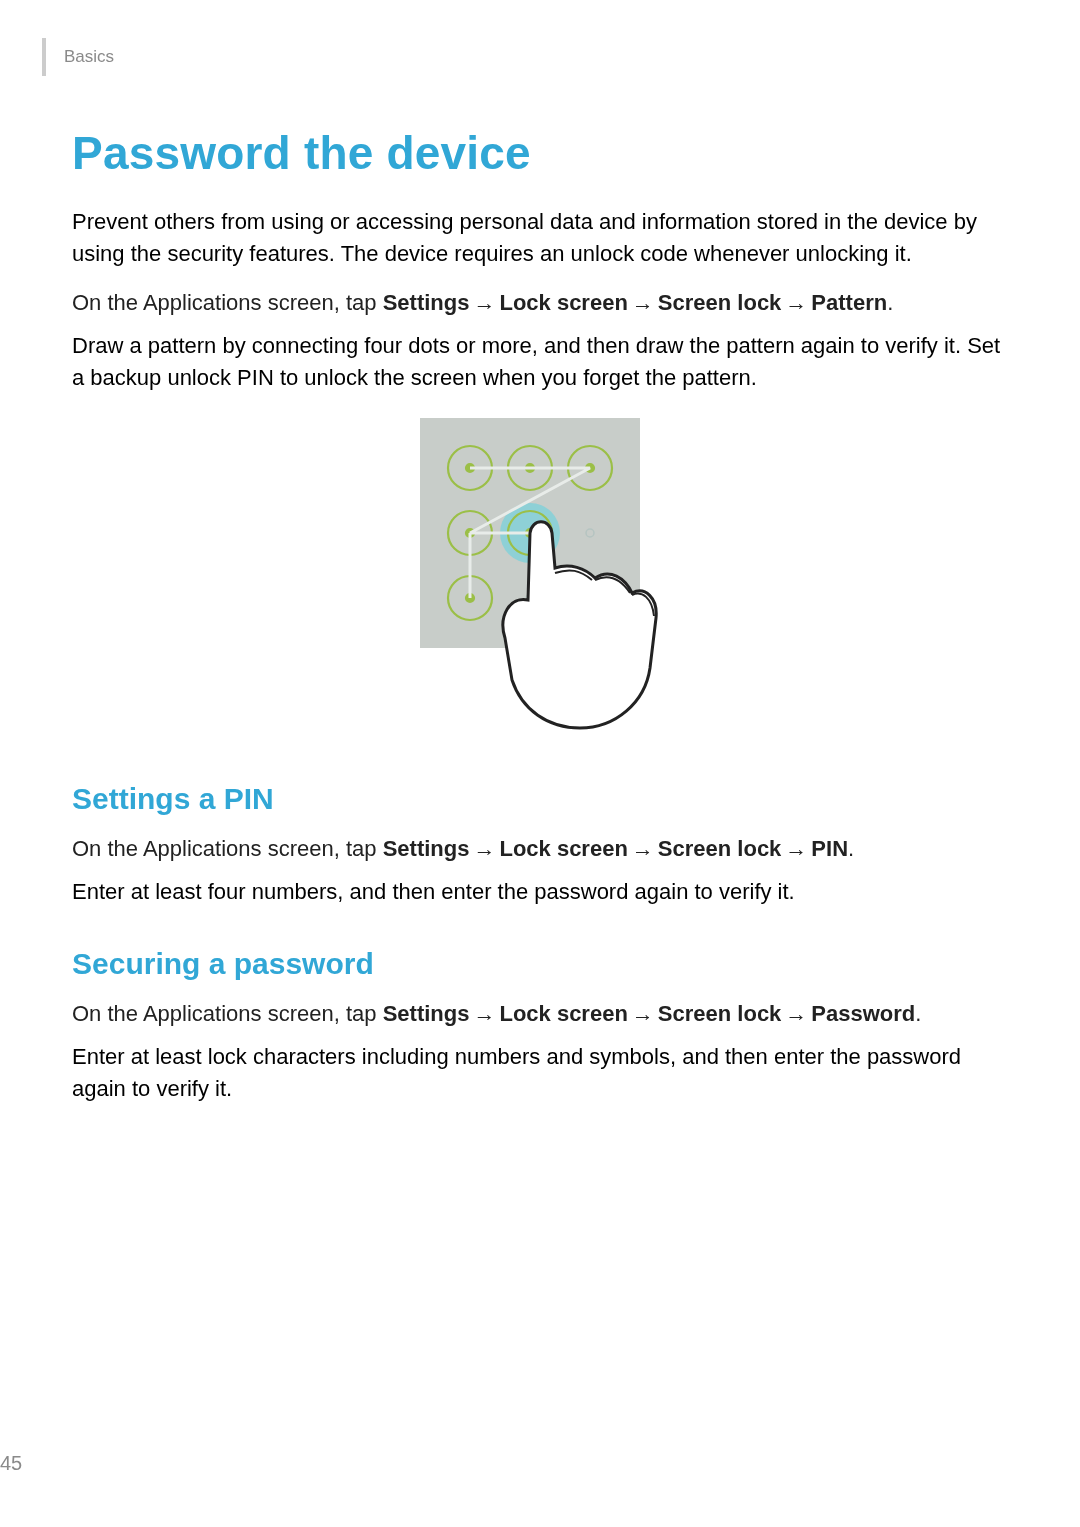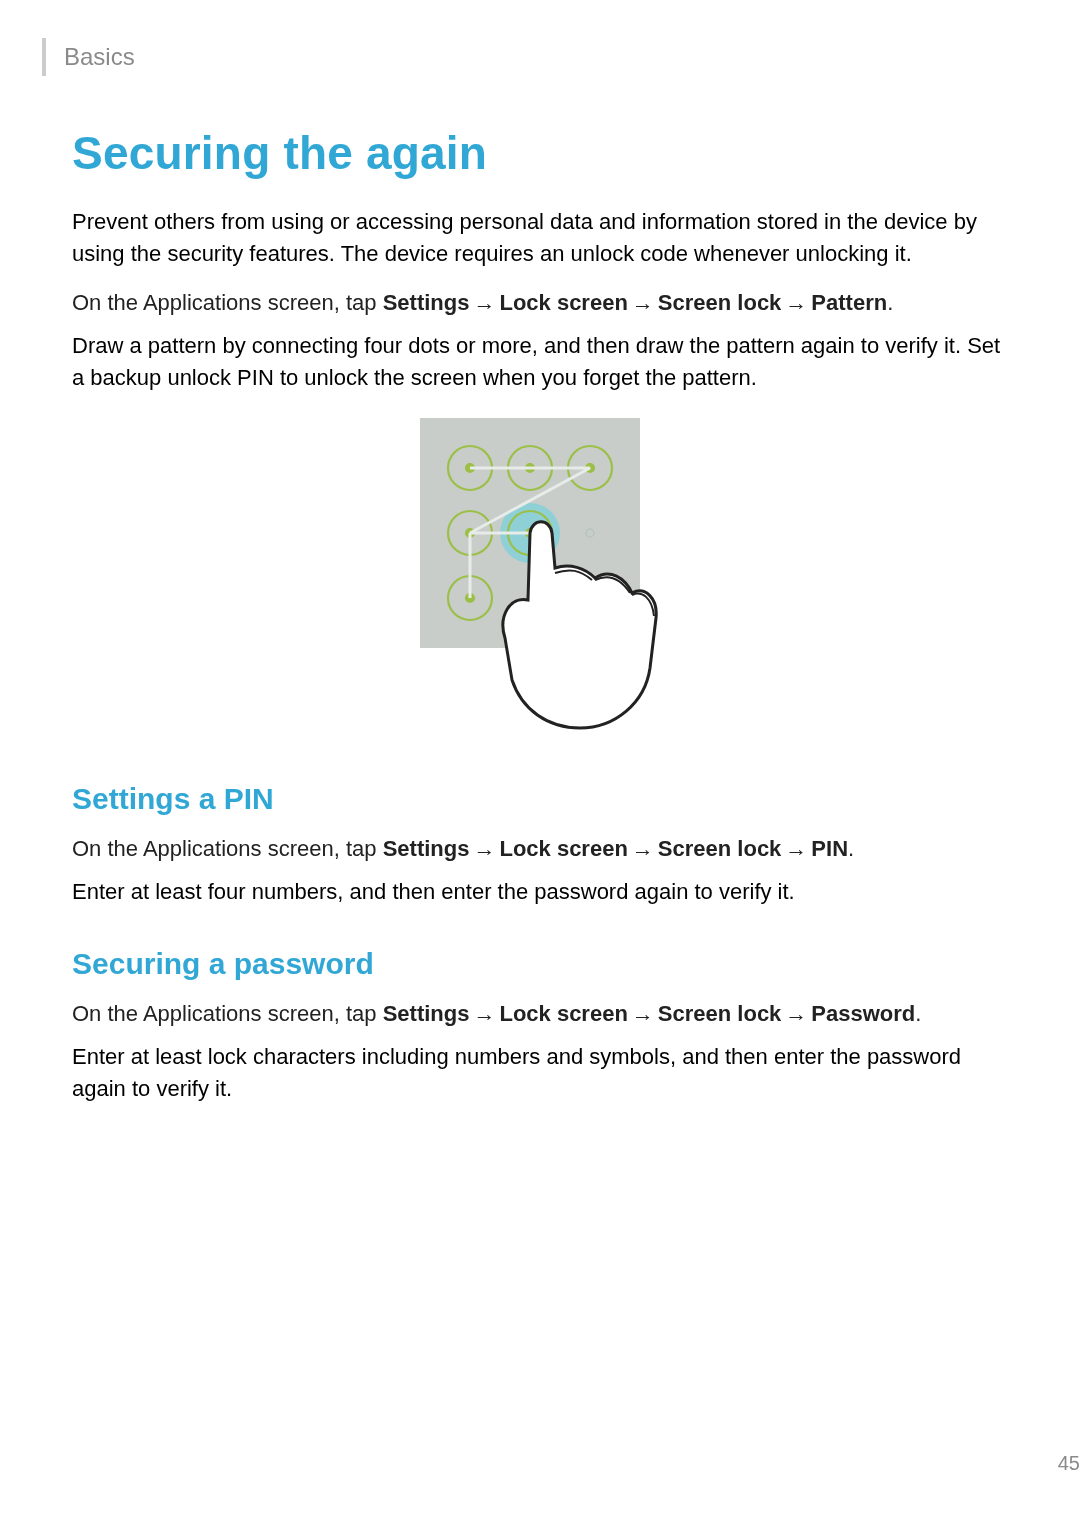--- a/index.html
+++ b/index.html
@@ -24,21 +24,21 @@
   }
   .header-tick {
     width: 4px;
     height: 38px;
     background: #ccc;
     margin-right: 18px;
     margin-left: -30px;
   }
   .header-label {
     color: #8a8a8a;
-    font-size: 24px;
+    font-size: 17px;
   }
   h1.title {
     color: #31a7d6;
     font-size: 46px;
     font-weight: 700;
     margin: 0 0 26px 0;
     letter-spacing: 0.2px;
   }
   p.intro, p.body {
     font-size: 22px;
@@ -60,35 +60,35 @@
   .nav-path b { font-weight: 700; }
   .arrow { padding: 0 4px; }
   .illustration {
     text-align: center;
     margin: 24px 0 10px 0;
   }
   .footer-pagenum {
     position: absolute;
     bottom: 52px;
     left: 0; right: 0;
-    text-align: right;
+    text-align: left;
     color: #8a8a8a;
     font-size: 20px;
   }
 </style>
 </head>
 <body>
 
 <div class="page">
   <div class="header-row">
     <div class="header-tick"></div>
     <div class="header-label">Basics</div>
   </div>
 
-  <h1 class="title">Securing the again</h1>
+  <h1 class="title">Password the device</h1>
 
   <p class="intro">Prevent others from using or accessing personal data and information stored in the device by using the security features. The device requires an unlock code whenever unlocking it.</p>
 
   <p class="nav-path">
     <span class="lead">On the Applications screen, tap </span><b>Settings</b><span class="arrow">→</span><b>Lock screen</b><span class="arrow">→</span><b>Screen lock</b><span class="arrow">→</span><b>Pattern</b>.
   </p>
   <p class="body">Draw a pattern by connecting four dots or more, and then draw the pattern again to verify it. Set a backup unlock PIN to unlock the screen when you forget the pattern.</p>
 
   <div class="illustration">
     <svg width="240" height="320" viewBox="0 0 240 320">

